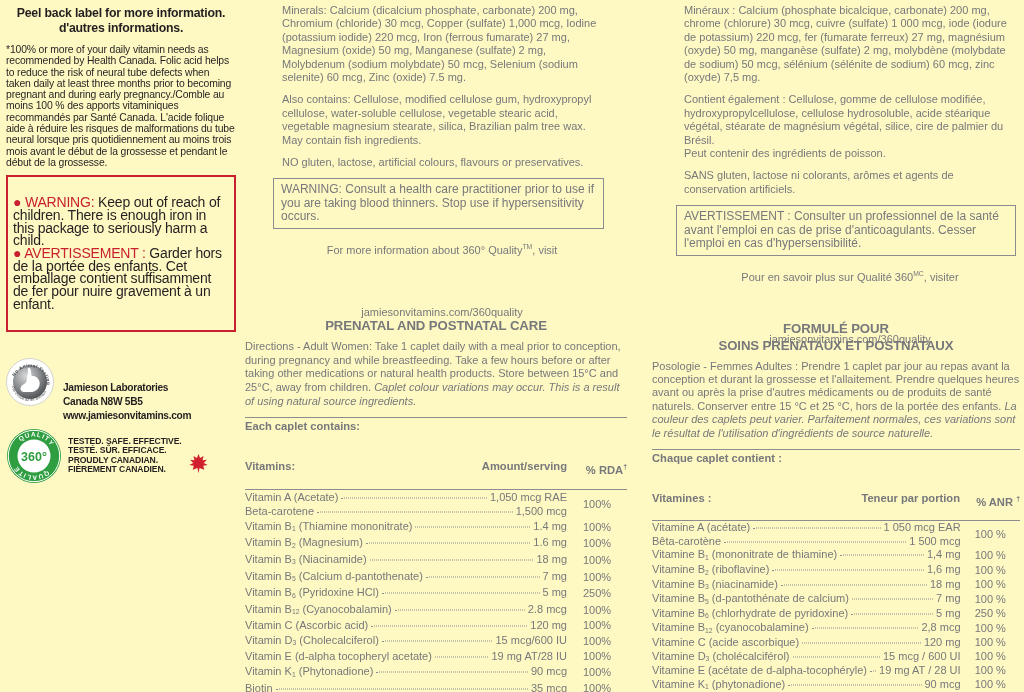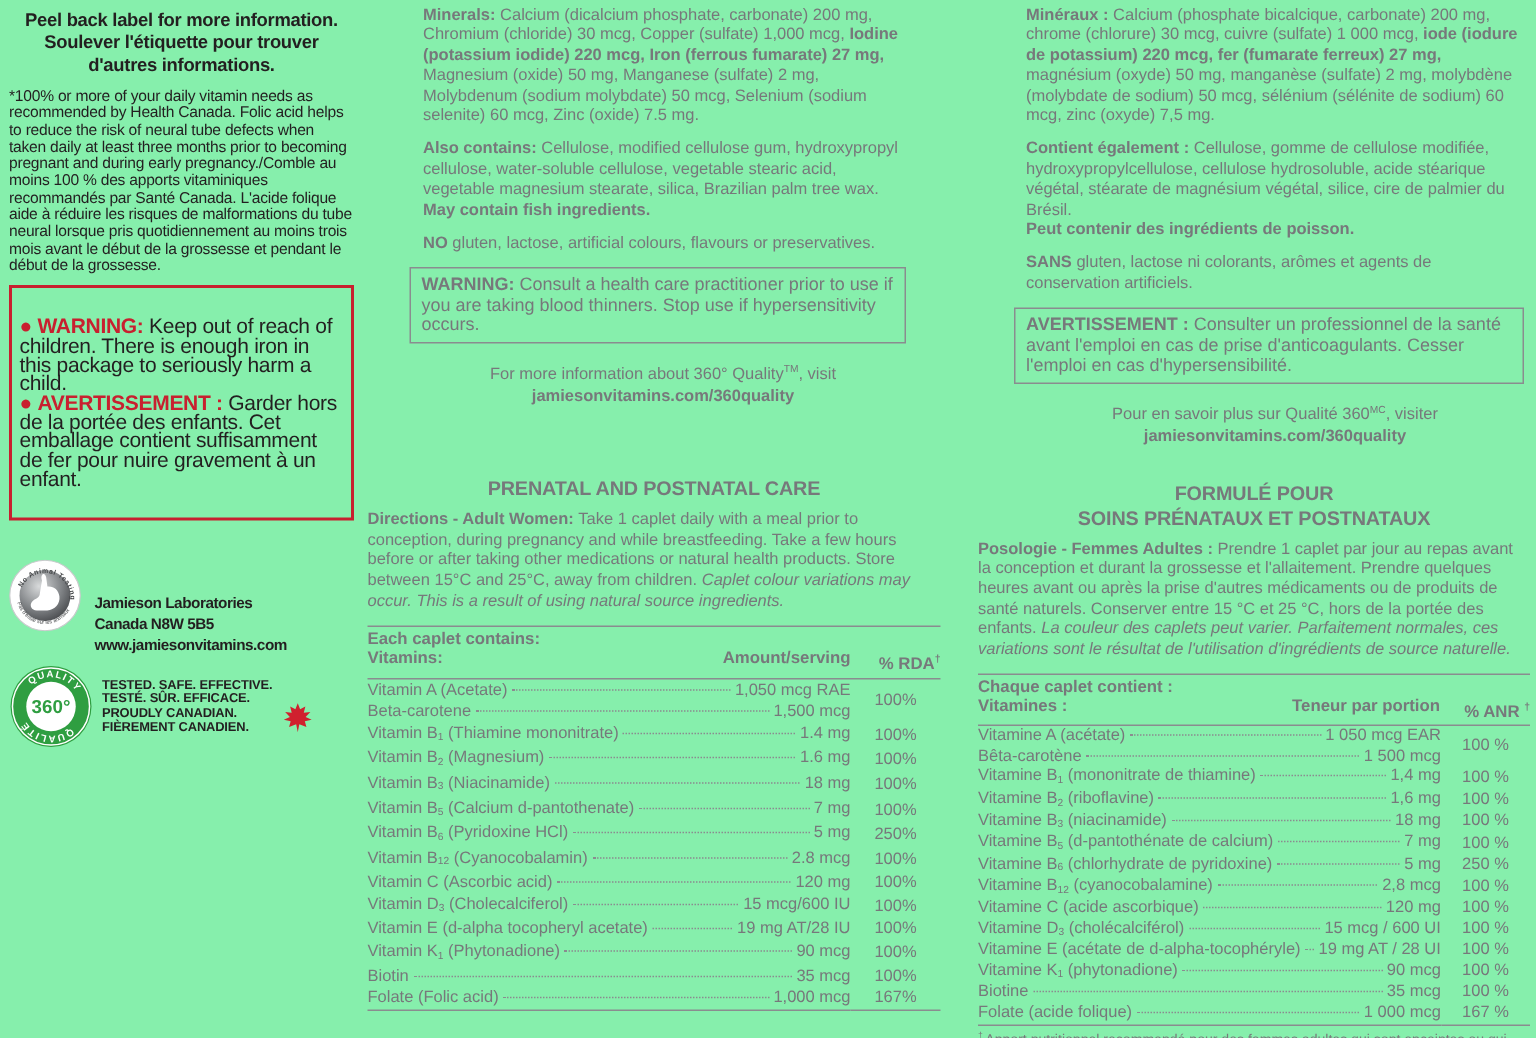--- a/index.html
+++ b/index.html
@@ -1,21 +1,21 @@
 <!DOCTYPE html>
 <html><head>
 <meta charset="utf-8">
 <style>
   :root{
     --red:#c8202f; --green:#2f9e41; --gray:#77787b; --dark:#231f20; --rule:#8a8c8f;
   }
   html,body{margin:0;padding:0;background:#fff;}
-  #label{position:relative;width:1024px;height:692px;background:#86efac;overflow:hidden;
+  #label{position:relative;width:1024px;height:692px;background:#fef9c3;overflow:hidden;
          font-family:"Liberation Sans","DejaVu Sans",sans-serif;color:var(--dark);}
-  .b{font-weight:bold;}
+  .b{font-weight:normal;margin-top:48px;}
   .i{font-style:italic;}
   .rd{color:var(--red);}
   sup{font-size:62%;}
   sub{font-size:62%;position:relative;top:0.22em;vertical-align:baseline;}
   p{margin:0;}
 
   
   #col-left{position:absolute;left:6px;top:6px;width:230px;}
   .peel{font-weight:bold;font-size:12.3px;line-height:15px;text-align:center;letter-spacing:-0.2px;}
   .star{margin-top:8px;font-size:10.4px;line-height:11.3px;letter-spacing:-0.15px;}
@@ -30,21 +30,21 @@
   .graytext{color:var(--gray);}
   .blk{margin-bottom:9px;font-size:11px;line-height:13.4px;}
   .warnbox-gray{border:1.5px solid var(--rule);padding:4px 7px;font-size:12px;line-height:13.4px;margin-bottom:10px;}
   .info-center{text-align:center;font-size:11px;line-height:15px;}
   .sec-head{text-align:center;font-weight:bold;font-size:13.2px;line-height:16.8px;letter-spacing:-0.1px;}
   .dir{margin-top:5px;font-size:11px;line-height:13.7px;}
 
   
   .vit-table{margin-top:9px;}
   .t-title{border-top:1.5px solid var(--rule);padding-top:2px;font-weight:bold;font-size:11.2px;line-height:13px;}
-  .t-head{display:flex;font-weight:bold;font-size:11.2px;line-height:13.5px;border-bottom:1.5px solid var(--rule);padding-bottom:1px;}
+  .t-head{display:flex;font-weight:bold;font-size:11.2px;line-height:13.5px;border-bottom:1.5px solid var(--rule);padding-bottom:11px;margin-top:27px;}
   .t-head .sp{flex:1;}
   .th-pct{width:60px;text-align:right;}
   table.rows{width:100%;border-collapse:collapse;border-bottom:1.5px solid var(--rule);font-size:11px;}
   table.rows td{padding:0;}
   .rowflex{display:flex;align-items:baseline;line-height:14.6px;}
   .fr .rowflex{line-height:13.6px;}
   .nm{white-space:nowrap;}
   .leader{flex:1;border-bottom:1.3px dotted var(--rule);margin:0 3px;transform:translateY(-2.5px);min-width:6px;}
   .amt{white-space:nowrap;}
   td.pct{width:60px;text-align:center;vertical-align:middle;line-height:14.6px;}
@@ -61,21 +61,20 @@
   #right-bottom .dir{line-height:13.4px;}
 </style>
 </head>
 <body>
 
 <div id="label">
 
   <section id="col-left">
     <div class="peel">
       <div>Peel back label for more information.</div>
-      <div>Soulever l'étiquette pour trouver</div>
       <div>d'autres informations.</div>
     </div>
 
     <p class="star">*100% or more of your daily vitamin needs as recommended by Health Canada. Folic acid helps to reduce the risk of neural tube defects when taken daily at least three months prior to becoming pregnant and during early pregnancy./Comble au moins 100 % des apports vitaminiques recommandés par Santé Canada. L'acide folique aide à réduire les risques de malformations du tube neural lorsque pris quotidiennement au moins trois mois avant le début de la grossesse et pendant le début de la grossesse.</p>
 
     <div class="warnbox-left">
       <p><span class="rd">● </span><span class="b rd">WARNING: </span><span>Keep out of reach of children. There is enough iron in this package to seriously harm a child.</span></p>
       <p><span class="rd">● </span><span class="b rd">AVERTISSEMENT : </span><span>Garder hors de la portée des enfants. Cet emballage contient suffisamment de fer pour nuire gravement à un enfant.</span></p>
     </div>
 

